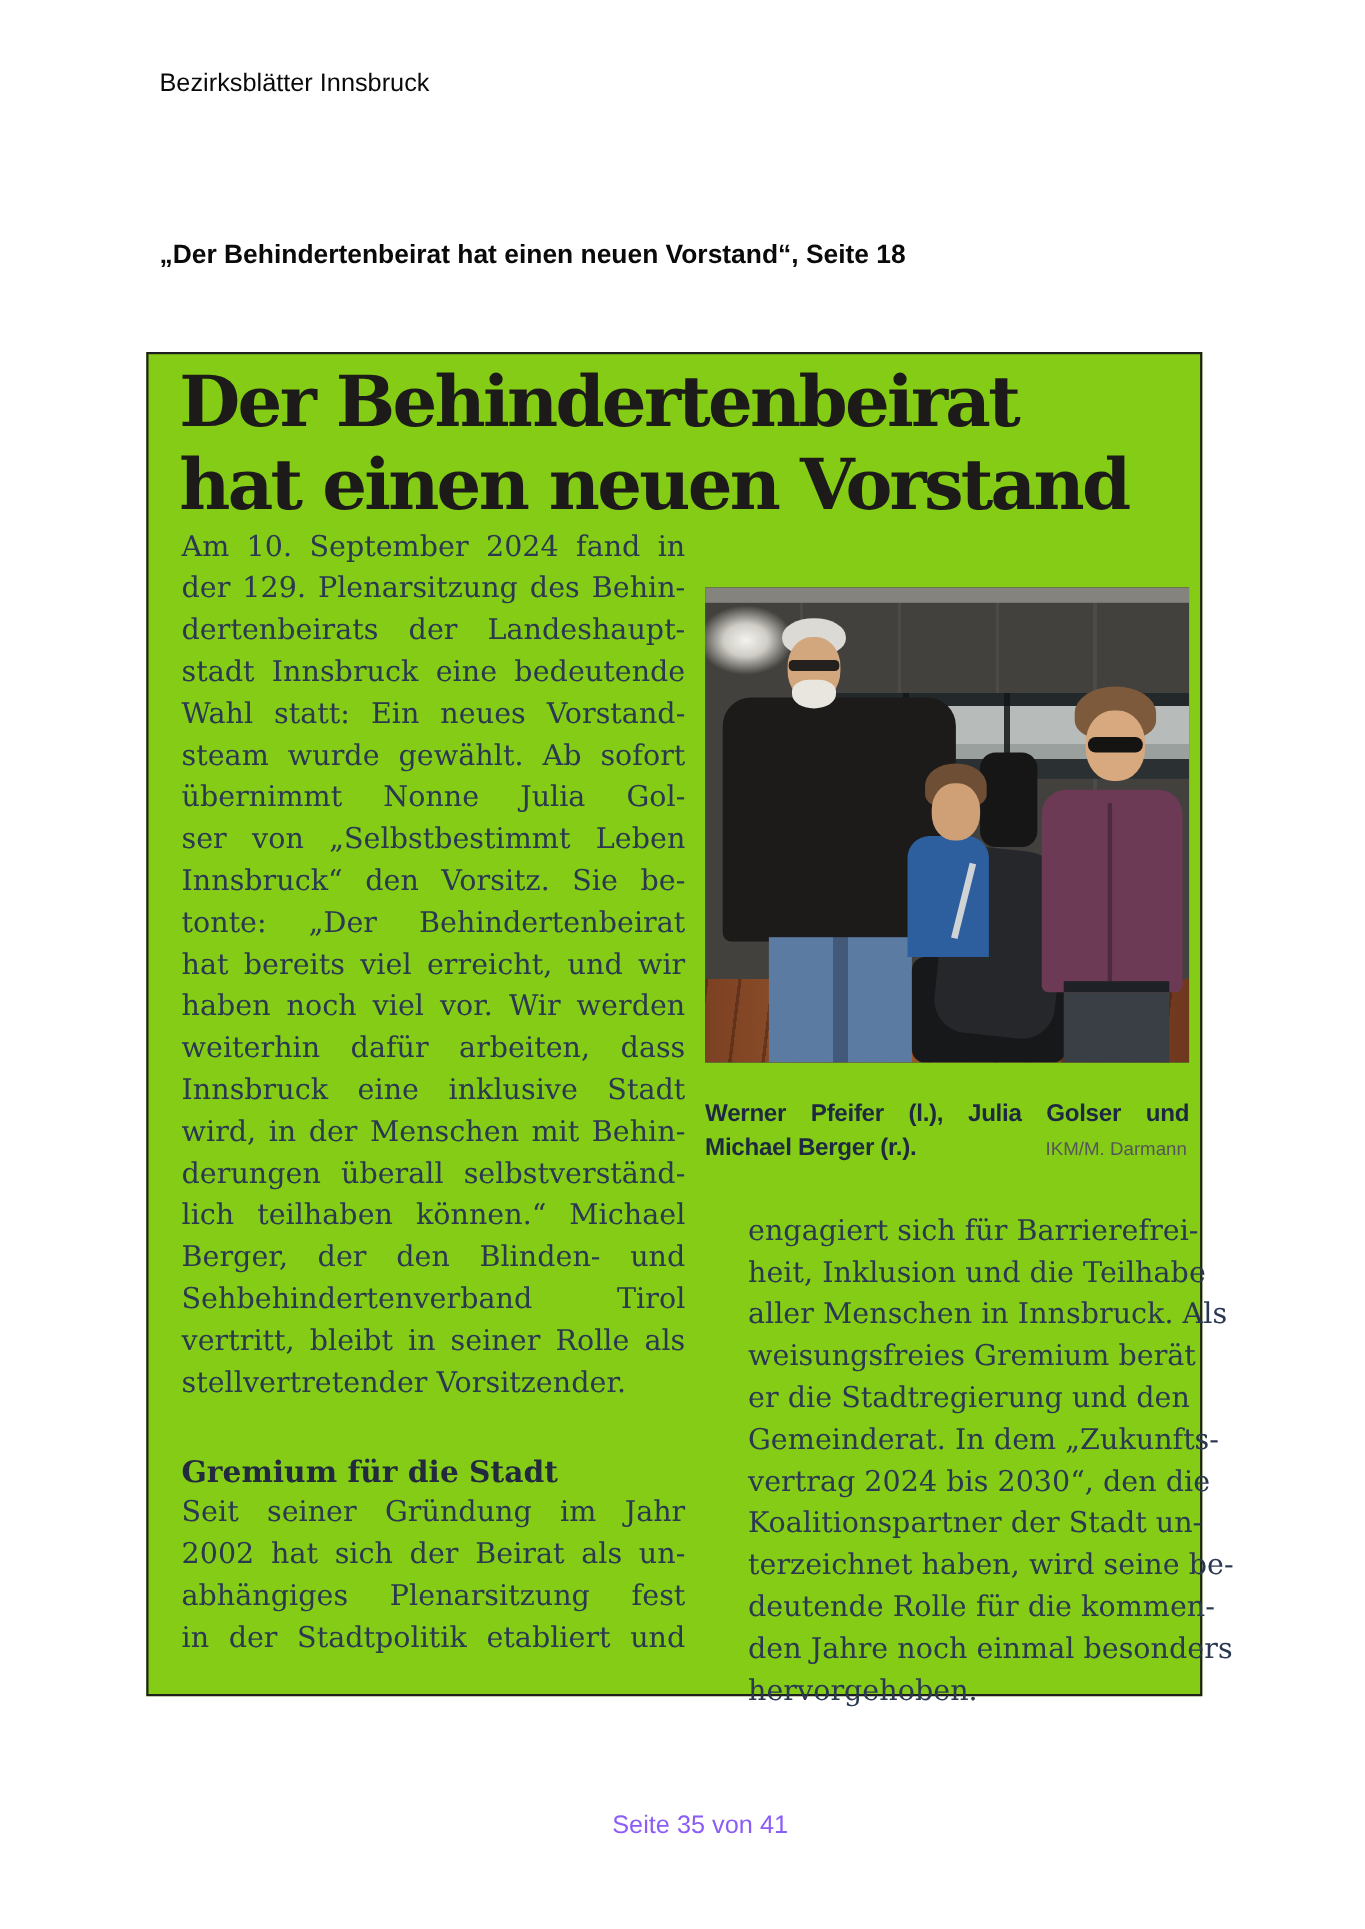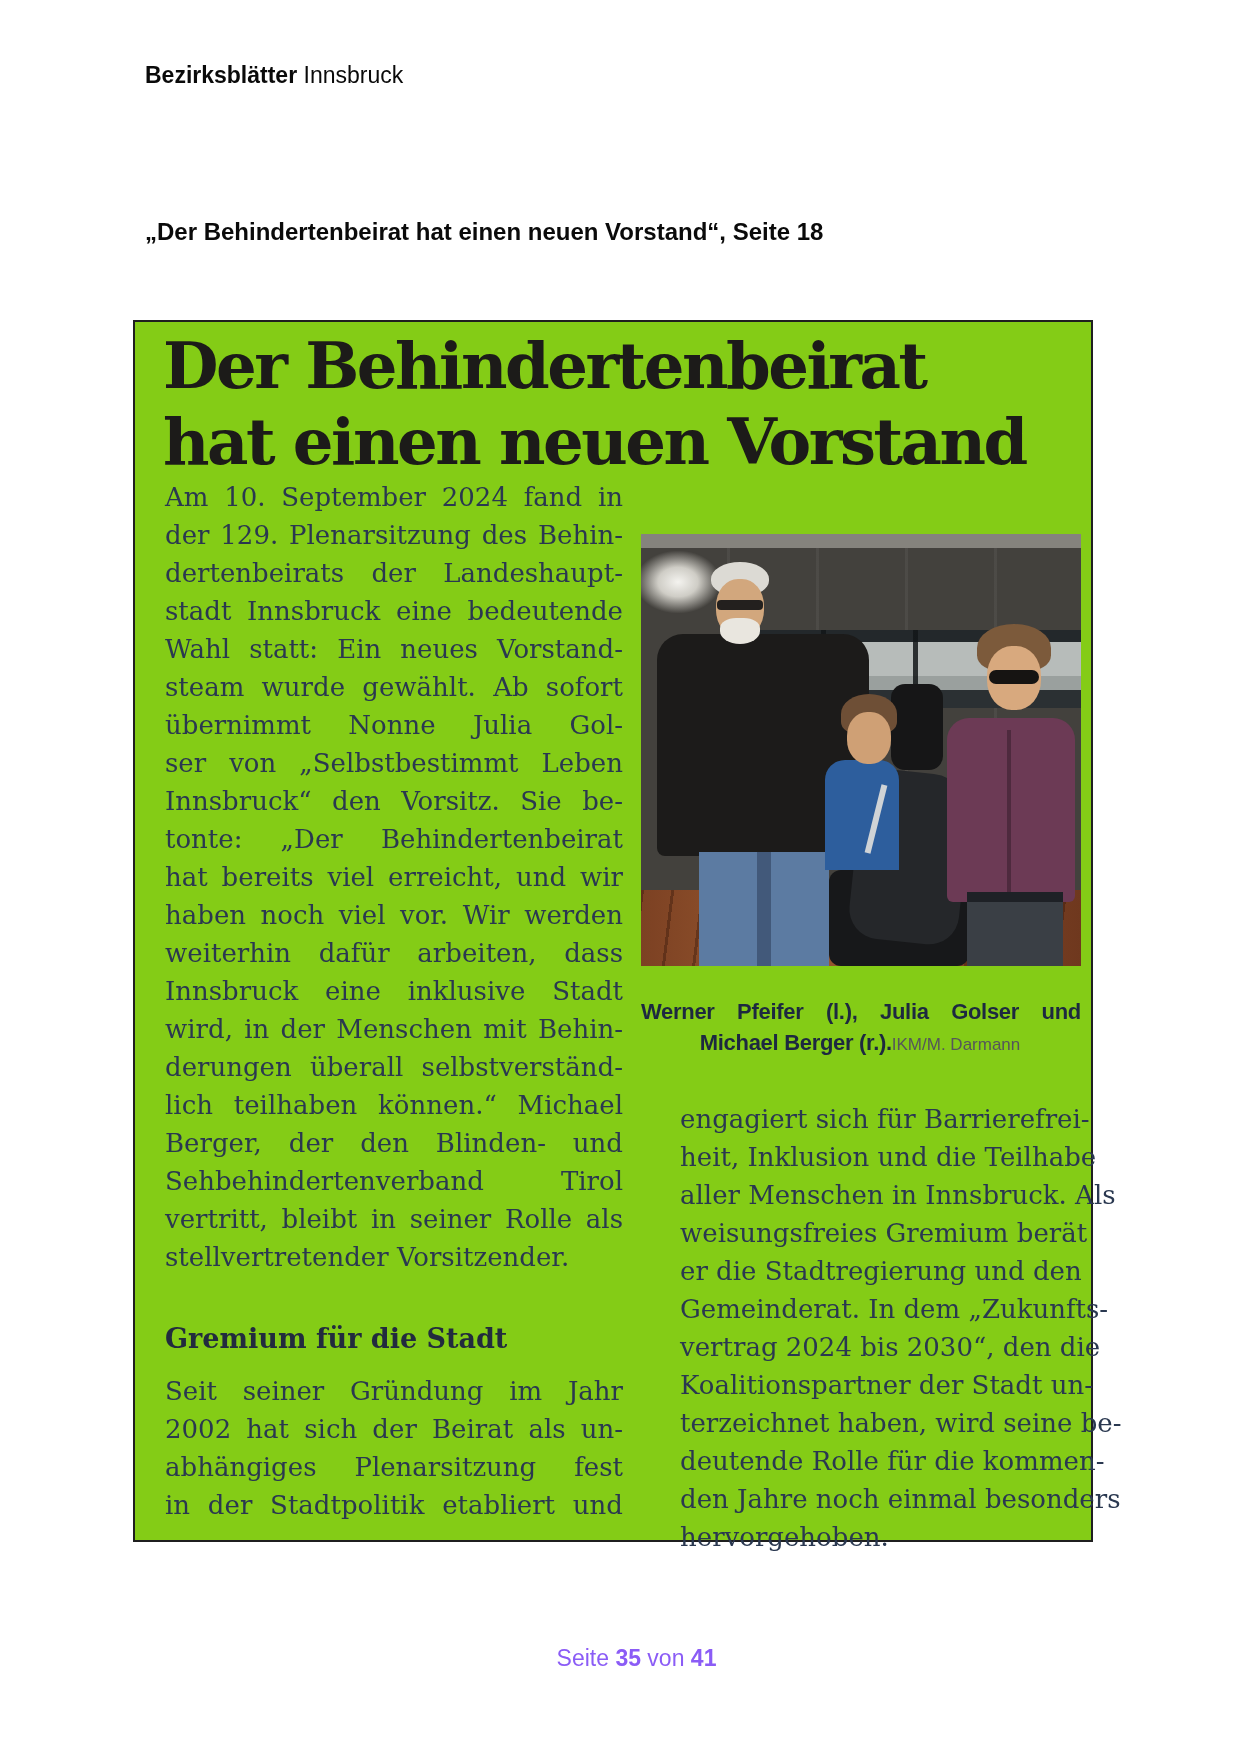--- a/index.html
+++ b/index.html
@@ -1,20 +1,20 @@
 <!DOCTYPE html>
 <html><head>
 <meta charset="utf-8">
 <style>
   html,body { margin:0; padding:0; }
   body {
     width:1241px; height:1754px; background:#ffffff; position:relative;
     font-family:"Liberation Sans", sans-serif; color:#000;
   }
-  .b { font-weight:bold;text-align:right; }
+  .b { font-weight:normal;text-align:right; }
 
   
   .header { position:absolute; left:145px; top:62px; font-size:23px; color:#0a0a0a; }
 
   
   .refline { position:absolute; left:145px; top:218px; font-size:24px; font-weight:bold; color:#0a0a0a; }
 
   
   .clip {
     position:absolute; left:133px; top:320px; width:956px; height:1218px;
@@ -33,21 +33,21 @@
   .bl {
     font-family:"DejaVu Serif", serif; font-size:26px; line-height:38px;
     color:#2a3850; text-align:justify; text-align-last:justify; white-space:nowrap;
   }
   .bl.end { text-align-last:left; }
 
   .subhead {
     margin-top:46px; font-family:"DejaVu Serif", serif; font-weight:bold;
     font-size:27px; line-height:34px; color:#222b3e;
   }
-  .after-subhead { margin-top:16px; }
+  .after-subhead { margin-top:0; }
 
   
   .photo {
     position:relative; margin-top:56px; width:440px; height:432px;
     background:#43413d; overflow:hidden;
   }
   .photo div { position:absolute; }
   .ph-ceiling { left:0; top:0; width:440px; height:14px; background:#85837d; }
   .ph-light {
     left:-20px; top:6px; width:190px; height:140px;
@@ -94,21 +94,21 @@
   .m-plkt  { left:366px; top:196px; width:4px;   height:168px; background:#4e2a3e; }
   .m-belt  { left:326px; top:358px; width:96px;  height:10px;  background:#1e2126; }
   .m-pants { left:326px; top:368px; width:96px;  height:64px;  background:#3a3f45; }
 
   
   .caption { margin-top:12px; }
   .cap-line {
     font-size:22px; line-height:31px; font-weight:bold; color:#1d2940;
     letter-spacing:-0.3px; white-space:nowrap; text-align:justify; text-align-last:justify;margin-top:30px;
   }
-  .cap-line2 { display:flex; justify-content:center; align-items:baseline; line-height:31px; }
+  .cap-line2 { display:flex; justify-content:space-between; align-items:baseline; line-height:31px; }
   .cap-bold { font-size:22px; font-weight:bold; color:#1d2940; letter-spacing:-0.3px; white-space:nowrap; }
   .credit { font-size:17px; color:#55565a; white-space:nowrap; padding-right:2px; }
 
   .col2-text { margin-top:40px;margin-left:39px; }
 
   
   .footer { position:absolute; left:16px; width:1241px; top:1645px; text-align:center; font-size:23px; color:#8b5cf6; }
 </style>
 </head>
 <body>

